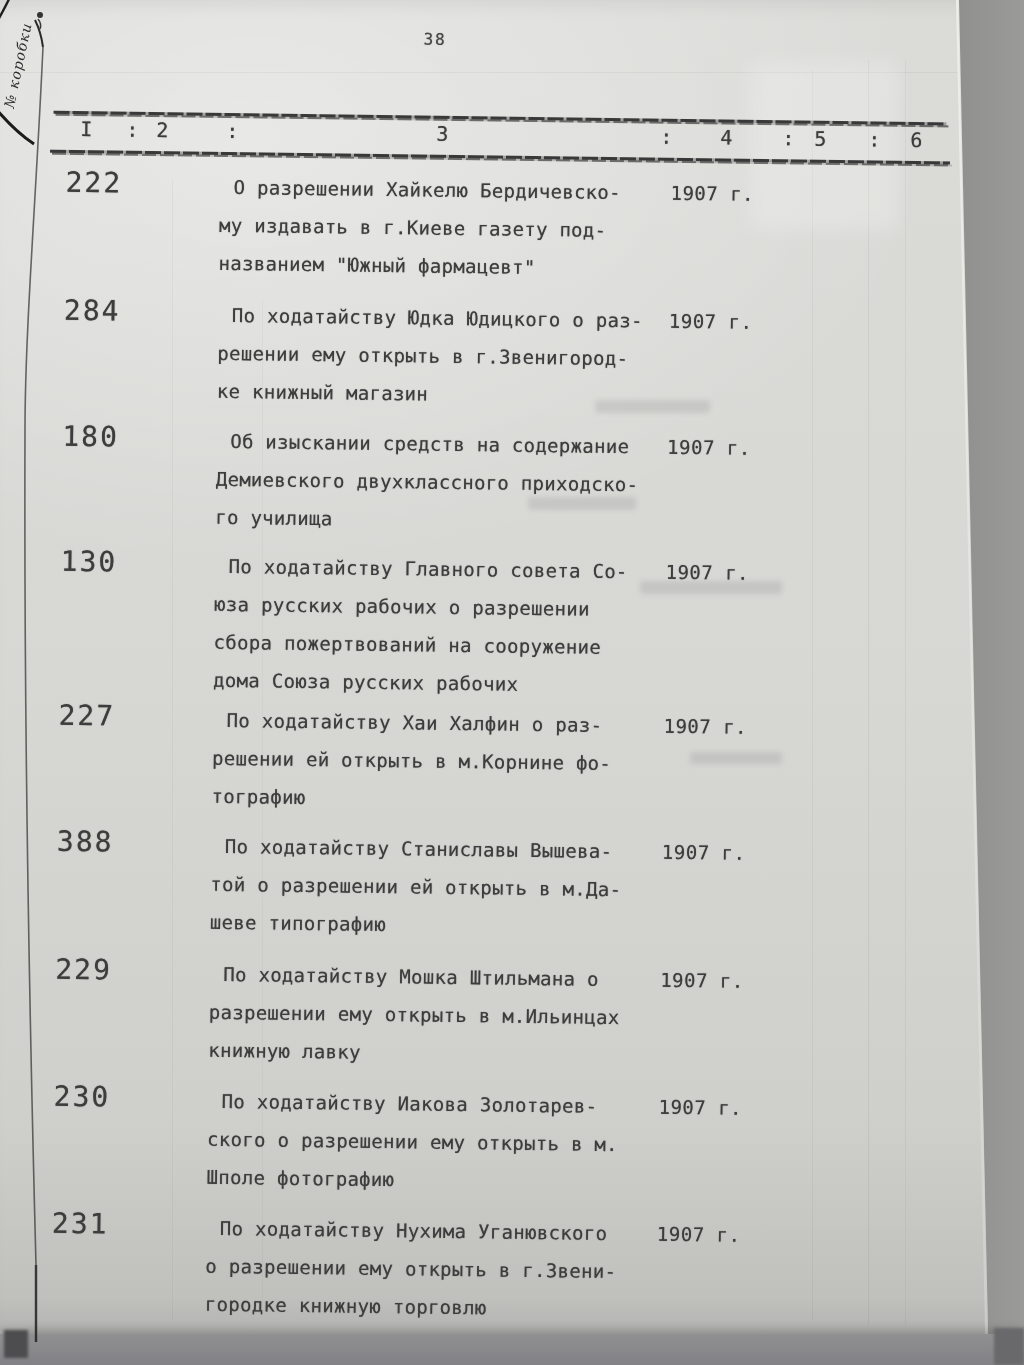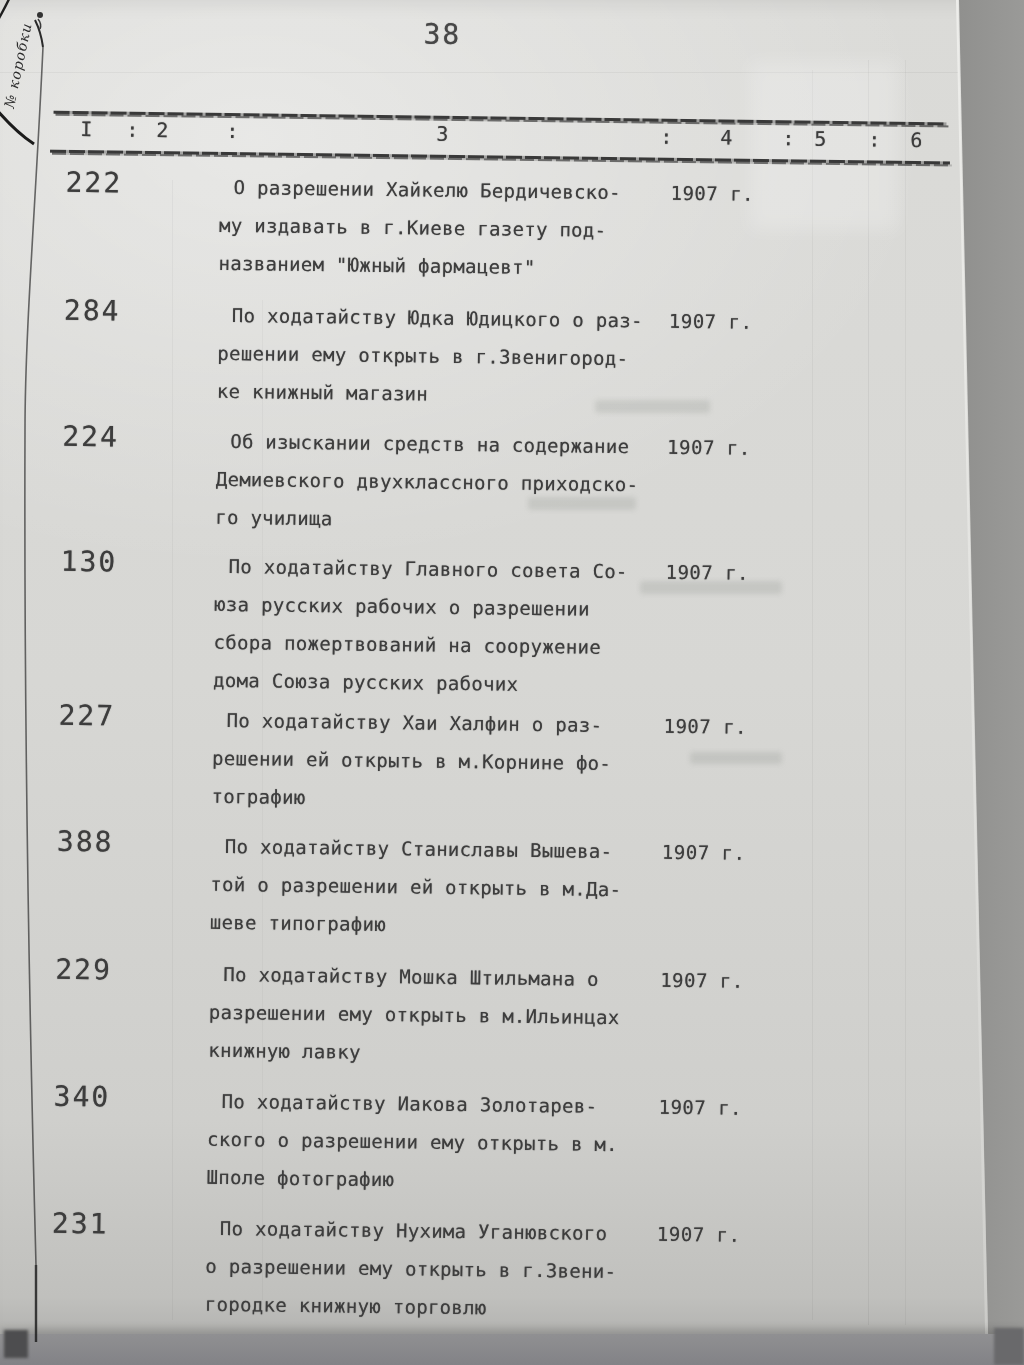--- a/index.html
+++ b/index.html
@@ -46,21 +46,21 @@
   
   .content{
     position:absolute;inset:0;z-index:2;
     transform:rotate(0.75deg);transform-origin:0 0;
     color:#3d3d3d;
   }
   .typed{
     font-family:"DejaVu Sans Mono", monospace;
     text-shadow:0 0 1px rgba(55,55,55,0.65);
   }
-  .page-number{position:absolute;left:424px;top:12px;font-size:28px;letter-spacing:2px;color:#474747;}
+  .page-number{position:absolute;left:424px;top:24px;font-size:16px;letter-spacing:2px;color:#474747;}
   .rule{position:absolute;height:2.5px;filter:blur(0.3px);
     background:repeating-linear-gradient(90deg,rgba(42,42,42,0.92) 0 16px,rgba(42,42,42,0.35) 16px 19px);}
   .rule::after{content:"";position:absolute;left:2px;top:3px;width:100%;height:2px;opacity:0.7;
     background:repeating-linear-gradient(90deg,rgba(42,42,42,0.92) 0 14px,rgba(42,42,42,0.3) 14px 18px);}
   .rule.top{left:55px;top:110px;width:893px;}
   .rule.bottom{left:52px;top:149px;width:900px;}
   .hcell{position:absolute;top:116px;font-size:20px;color:#3c3c3c;}
   
   .entry{position:absolute;left:0;width:1000px;}
   .entry .num{position:absolute;left:68px;top:0;font-size:28px;letter-spacing:2px;}
@@ -135,21 +135,21 @@
       <div class="num typed">284</div>
       <div class="desc">
         <div class="line first">По ходатайству Юдка Юдицкого о раз-</div>
         <div class="line">решении ему открыть в г.Звенигород-</div>
         <div class="line">ке книжный магазин</div>
       </div>
       <div class="date">1907 г.</div>
     </div>
 
     <div class="entry" style="top:419px;">
-      <div class="num typed">224</div>
+      <div class="num typed">180</div>
       <div class="desc">
         <div class="line first">Об изыскании средств на содержание</div>
         <div class="line">Демиевского двухклассного приходско-</div>
         <div class="line">го училища</div>
       </div>
       <div class="date">1907 г.</div>
     </div>
 
     <div class="entry" style="top:544px;">
       <div class="num typed">130</div>
@@ -186,21 +186,21 @@
       <div class="num typed">229</div>
       <div class="desc">
         <div class="line first">По ходатайству Мошка Штильмана о</div>
         <div class="line">разрешении ему открыть в м.Ильинцах</div>
         <div class="line">книжную лавку</div>
       </div>
       <div class="date">1907 г.</div>
     </div>
 
     <div class="entry" style="top:1079px;">
-      <div class="num typed">340</div>
+      <div class="num typed">230</div>
       <div class="desc">
         <div class="line first">По ходатайству Иакова Золотарев-</div>
         <div class="line">ского о разрешении ему открыть в м.</div>
         <div class="line">Шполе фотографию</div>
       </div>
       <div class="date">1907 г.</div>
     </div>
 
     <div class="entry" style="top:1206px;">
       <div class="num typed">231</div>

